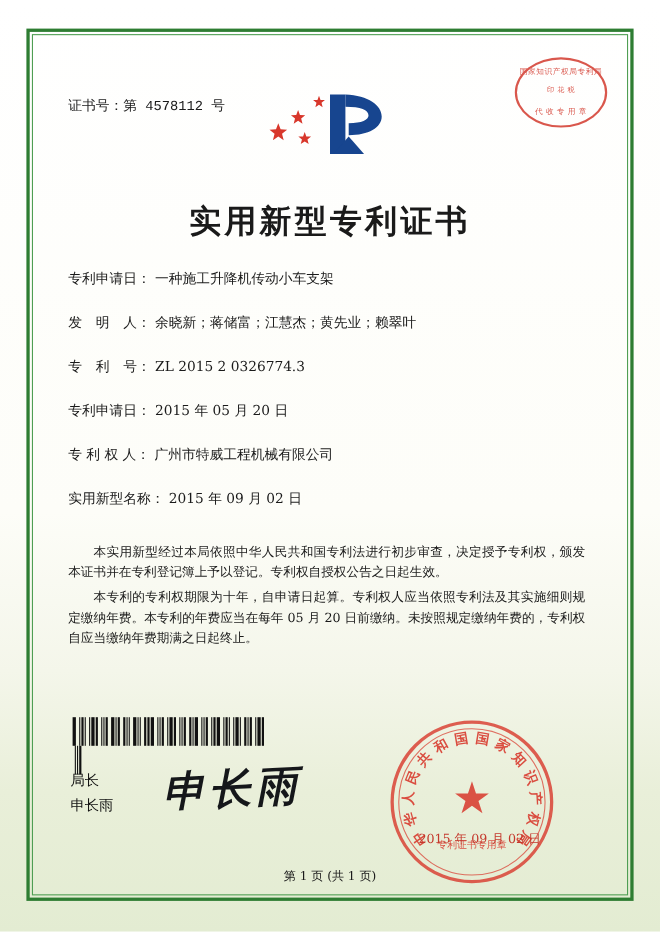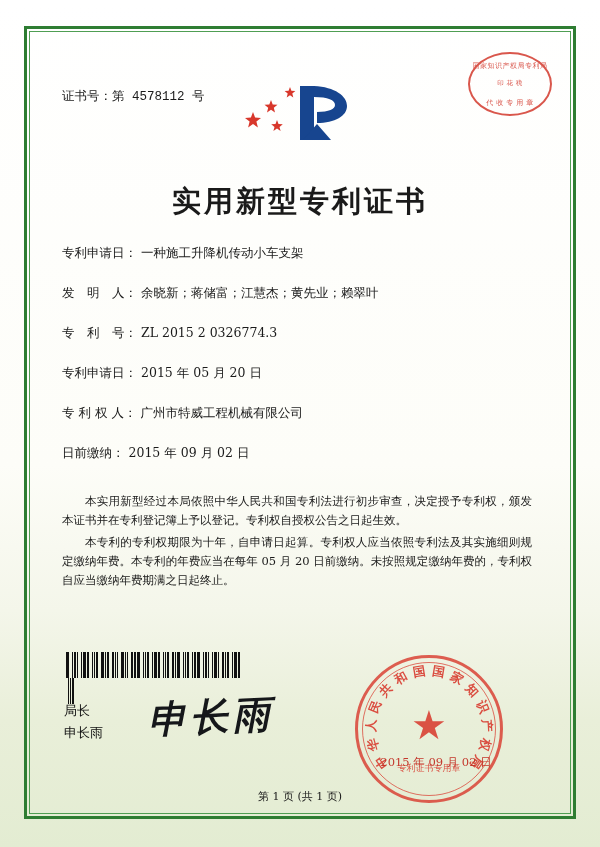--- a/index.html
+++ b/index.html
@@ -296,21 +296,21 @@
     </div>
     <div class="field-row">
       <span class="field-label">专利申请日：</span>
       <span class="field-value">2015 年 05 月 20 日</span>
     </div>
     <div class="field-row">
       <span class="field-label">专 利 权 人：</span>
       <span class="field-value">广州市特威工程机械有限公司</span>
     </div>
     <div class="field-row">
-      <span class="field-label">日前缴纳：</span>
+      <span class="field-label">实用新型名称：</span>
       <span class="field-value">2015 年 09 月 02 日</span>
     </div>
   </div>
 
   <div class="body-text">
     <p>本实用新型经过本局依照中华人民共和国专利法进行初步审查，决定授予专利权，颁发本证书并在专利登记簿上予以登记。专利权自授权公告之日起生效。</p>
     <p>本专利的专利权期限为十年，自申请日起算。专利权人应当依照专利法及其实施细则规定缴纳年费。本专利的年费应当在每年 05 月 20 日前缴纳。未按照规定缴纳年费的，专利权自应当缴纳年费期满之日起终止。</p>
   </div>
 
   <div class="barcode"><span style="width:3px"></span><span style="width:1px;background:transparent"></span><span style="width:1px"></span><span style="width:2px"></span><span style="width:1px"></span><span style="width:1px;background:transparent"></span><span style="width:1px"></span><span style="width:3px"></span><span style="width:2px"></span><span style="width:1px;background:transparent"></span><span style="width:1px"></span><span style="width:1px"></span><span style="width:2px"></span><span style="width:1px;background:transparent"></span><span style="width:3px"></span><span style="width:1px"></span><span style="width:2px"></span><span style="width:1px;background:transparent"></span><span style="width:2px"></span><span style="width:1px"></span><span style="width:1px"></span><span style="width:1px;background:transparent"></span><span style="width:3px"></span><span style="width:1px"></span><span style="width:1px"></span><span style="width:1px;background:transparent"></span><span style="width:2px"></span><span style="width:2px"></span><span style="width:3px"></span><span style="width:1px;background:transparent"></span><span style="width:1px"></span><span style="width:1px"></span><span style="width:2px"></span><span style="width:1px;background:transparent"></span><span style="width:1px"></span><span style="width:3px"></span><span style="width:2px"></span><span style="width:1px;background:transparent"></span><span style="width:1px"></span><span style="width:1px"></span><span style="width:2px"></span><span style="width:1px;background:transparent"></span><span style="width:2px"></span><span style="width:1px"></span><span style="width:3px"></span><span style="width:1px;background:transparent"></span><span style="width:1px"></span><span style="width:1px"></span><span style="width:2px"></span><span style="width:1px;background:transparent"></span><span style="width:1px"></span><span style="width:2px"></span><span style="width:3px"></span><span style="width:1px;background:transparent"></span><span style="width:1px"></span><span style="width:2px"></span><span style="width:1px"></span><span style="width:1px;background:transparent"></span><span style="width:1px"></span><span style="width:3px"></span><span style="width:1px"></span><span style="width:1px;background:transparent"></span><span style="width:2px"></span><span style="width:1px"></span><span style="width:2px"></span><span style="width:1px;background:transparent"></span><span style="width:1px"></span><span style="width:3px"></span><span style="width:2px"></span><span style="width:1px;background:transparent"></span><span style="width:1px"></span><span style="width:1px"></span><span style="width:2px"></span><span style="width:1px;background:transparent"></span></div>

